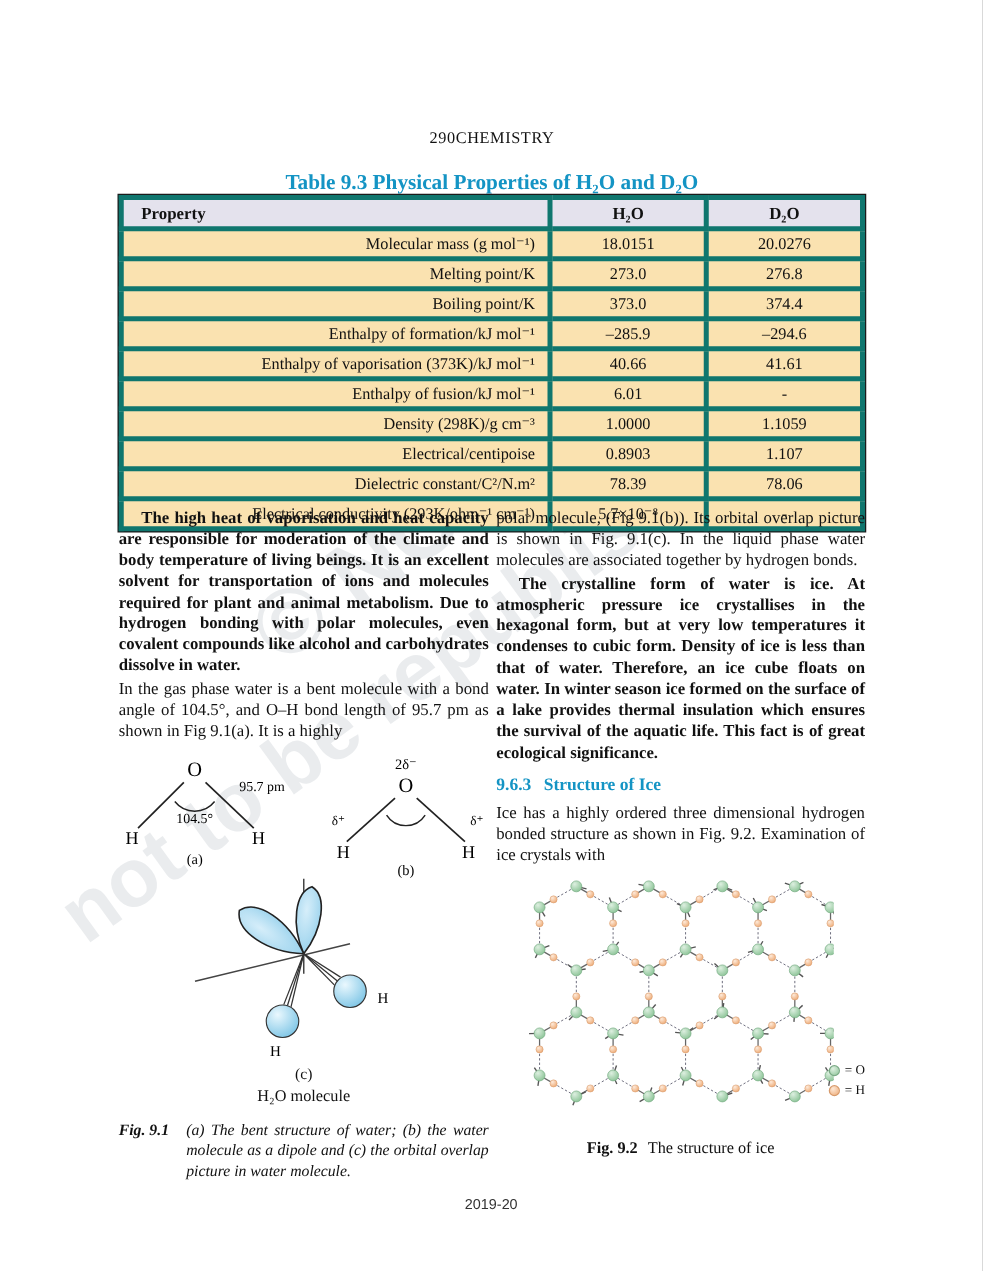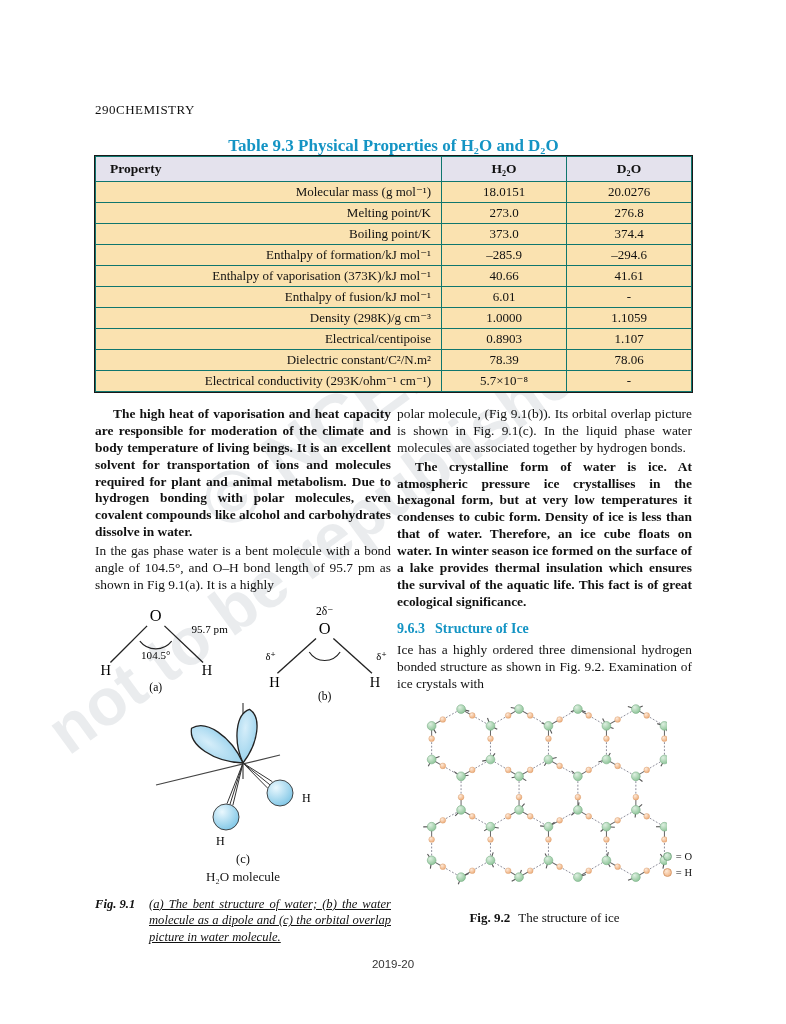--- a/index.html
+++ b/index.html
@@ -9,29 +9,29 @@
   
   .wm { position:absolute; white-space:nowrap; font-family:"Liberation Sans","DejaVu Sans",sans-serif;
         color:rgba(125,138,148,0.16); font-size:74px; font-weight:bold; transform:rotate(-36deg);
         transform-origin:left center; pointer-events:none; z-index:1; }
   .wm1 { left:210px; top:470px; }
   .wm2 { left:55px; top:700px; font-size:66px; }
 
   .content { position:relative; z-index:2; }
 
   
-  .runhead { position:absolute; top:102px; left:95px; right:94px; display:flex; justify-content:flex-start;
+  .runhead { position:absolute; top:102px; left:95px; right:94px; display:flex; justify-content:center;
              font-size:13px; letter-spacing:0.5px; }
 
   
   .tbl-title { position:absolute; top:136px; left:95px; width:597px; text-align:center;
                font-weight:bold; font-size:17px; color:#1494c4; }
   table.props { position:absolute; top:156px; left:95px; width:597px; border-collapse:collapse;
                 font-size:13px; }
-  table.props th, table.props td { border:1px solid #0f766e; padding:2px 10px; }
+  table.props th, table.props td { border:4px solid #0f766e; padding:2px 10px; }
   table.props tr { height:20px; }
   table.props thead tr { height:25px; }
   table.props thead th { background:#e4e2ed; font-weight:bold; font-size:13.5px; }
   table.props thead th:first-child { text-align:left; padding-left:14px; }
   table.props tbody td { background:#fae2b0; }
   table.props tbody td:first-child { text-align:right; padding-left:0; }
   table.props td.val { text-align:center; width:125px; }
   table.props { box-shadow:0 0 0 1px #1a1a1a; }
 
   
@@ -42,21 +42,21 @@
   p.para + p.para { margin-top:2px; }
   h3.sec { color:#1494c4; font-size:14px; font-weight:bold; margin:9px 0 5px 0; text-align:left; }
   h3.sec .sec-num { margin-right:10px; }
 
   
   .fig91-row { display:flex; gap:24px; margin-top:8px; align-items:flex-start; }
   .fig91c-wrap { width:100%; text-align:center; margin-top:-4px; }
   .fig-sublabel { font-size:12.5px; margin-top:-2px; }
   .fig-sublabel2 { font-size:13px; margin-top:2px; }
   .fig-caption { position:relative; padding-left:54px; font-style:italic; font-size:12.6px;
-                 line-height:1.3; margin-top:10px; text-align:justify;text-decoration:underline; }
+                 line-height:1.3; margin-top:10px; text-align:justify; }
   .fig-caption .cap-label { position:absolute; left:0; top:0; font-weight:bold; }
 
   
   .fig92-wrap { position:relative; margin-top:6px; padding-left:22px; }
   .legend { position:absolute; right:0px; top:150px; font-size:10.5px; font-style:normal; line-height:1.5; }
   .legend-row { display:flex; align-items:center; gap:4px; }
   .legend-dot { width:9px; height:9px; border-radius:50%; display:inline-block; }
   .dot-o { background:radial-gradient(circle at 35% 30%, #dff0e2, #8cc497); border:1px solid #7aa985; }
   .dot-h { background:radial-gradient(circle at 35% 30%, #fde8d6, #eeab76); border:1px solid #d79a6b; }
   .fig92-caption { text-align:center; font-size:13px; margin-top:6px; }

